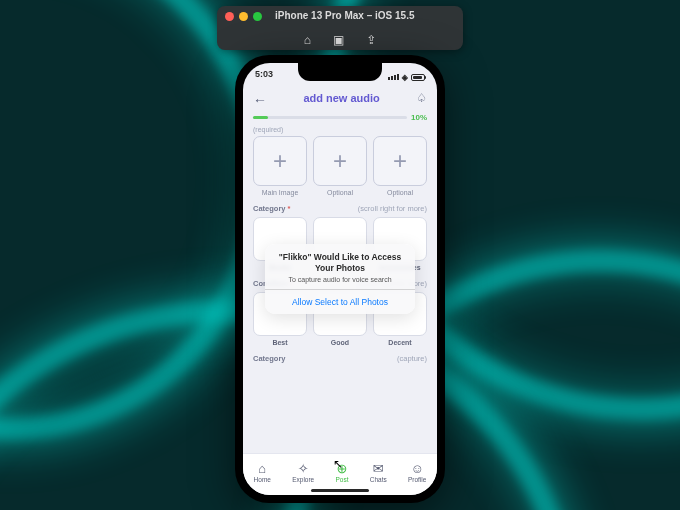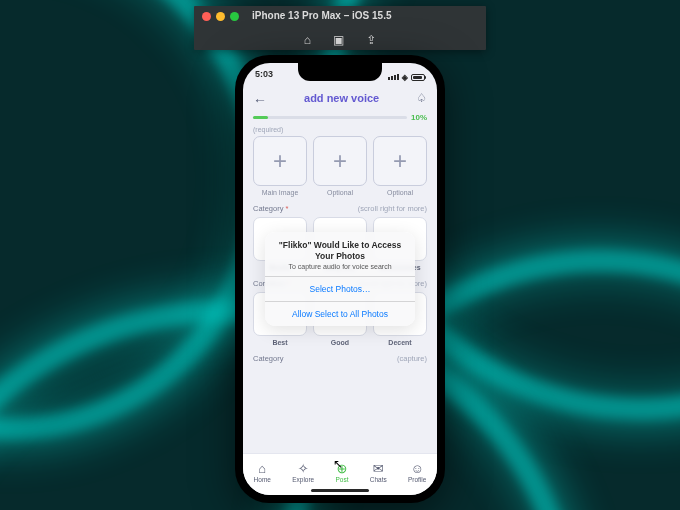--- a/index.html
+++ b/index.html
@@ -10,21 +10,21 @@
   }
   
   .glow { position: absolute; border: 22px solid rgba(0,230,220,0.55); border-radius: 50%; filter: blur(6px); box-shadow: 0 0 40px 8px rgba(0,255,240,0.35), inset 0 0 40px 8px rgba(0,255,240,0.25); }
   .g1 { width: 520px; height: 520px; left: -250px; top: -80px; }
   .g2 { width: 640px; height: 640px; right: -280px; top: -220px; }
   .g3 { width: 700px; height: 640px; left: -120px; bottom: -430px; }
   .g4 { width: 640px; height: 640px; right: -240px; bottom: -380px; }
 
   .simbar {
     position: absolute; top: 6px; left: 50%; transform: translateX(-50%);
-    width: 292px; height: 44px; background: #2f3436; border-radius: 1px;
+    width: 246px; height: 44px; background: #2f3436; border-radius: 8px;
     color: #dcdcdc; font-size: 10px; padding: 4px 8px;
     box-shadow: 0 2px 10px rgba(0,0,0,0.4);
     text-align: right;
   }
   .simbar .dots { display:flex; gap:5px; position:absolute; left:8px; top:6px;}
   .simbar .dots span{ width:9px; height:9px; border-radius:50%; display:block;}
   .simbar .title{ position:absolute; left:58px; top:4px; font-weight:600; font-size:10px;}
   .simbar .icons{ position:absolute; left:0; right:0; bottom:3px; display:flex; justify-content:center; gap:22px; font-size:12px;}
 
   .device {
@@ -57,21 +57,21 @@
 
   .content{ padding: 4px 10px 0; font-size:8px;}
   .req{ color:#9aa0b4; font-size:7px; margin-bottom:3px;}
   .upl-row{ display:flex; gap:6px;}
   .upl{ flex:1; }
   .upl .box{ height:50px; border:1.2px solid #c6cadb; border-radius:7px; display:flex; align-items:center; justify-content:center; background:#f3f4f9;}
   .upl .box span{ font-size:24px; color:#8f95ae; font-weight:300;}
   .upl .lbl{ text-align:center; font-size:7px; color:#7f8499; margin-top:3px;}
 
   .sechead{ display:flex; justify-content:space-between; margin-top:8px; font-size:7.5px;}
-  .sechead .l{ color:#6a6f87; font-weight:400;}
+  .sechead .l{ color:#6a6f87; font-weight:700;}
   .sechead .l i{ color:#d9534f; font-style:normal;}
   .sechead .r{ color:#9aa0b4;}
 
   .card-row{ display:flex; gap:6px; margin-top:4px;}
   .card{ flex:1;}
   .card .img{ height:44px; border-radius:7px; border:1px solid #d6d9e5; background:#fff; position:relative; overflow:hidden;}
   .card .lbl{ text-align:center; font-size:7px; color:#555a70; font-weight:600; margin-top:3px;}
   
   .th-books{ background: linear-gradient(150deg,#c7e6ff 40%,#fff 41%),linear-gradient(30deg,#fff 55%,#ffd7a0 56%); }
   .th-daily{ background: radial-gradient(circle at 30% 60%,#ffe3a0 0 25%,transparent 26%), radial-gradient(circle at 70% 50%,#cfe8ff 0 28%,transparent 29%), #f5f7fb;}
@@ -132,21 +132,21 @@
           </span>
         <span style="font-size:8px;">◈</span>
         <span class="batt">
             <i></i>
           </span>
       </span>
     </div>
 
     <div class="navbar">
       <span class="back">←</span>
-      <span class="ttl">add new voice</span>
+      <span class="ttl">add new audio</span>
       <span class="bell">♤</span>
     </div>
 
     <div class="progwrap">
       <div class="progbar">
           <i></i>
         </div>
       <span class="progpct">10%</span>
     </div>
 
@@ -215,21 +215,20 @@
       <div class="sechead">
         <span class="l">Category</span>
         <span class="r">(capture)</span>
       </div>
     </div>
 
     <div class="overlay">
       <div class="alert">
         <div class="hd">"Flikko" Would Like to Access Your Photos</div>
         <div class="sub">To capture audio for voice search</div>
-        <div class="opt">Select Photos…</div>
         <div class="opt">Allow Select to All Photos</div>
       </div>
     </div>
 
     <div class="tabbar">
       <div class="tab">
           <span class="ic">⌂</span>
           <span>Home</span>
         </div>
       <div class="tab">

